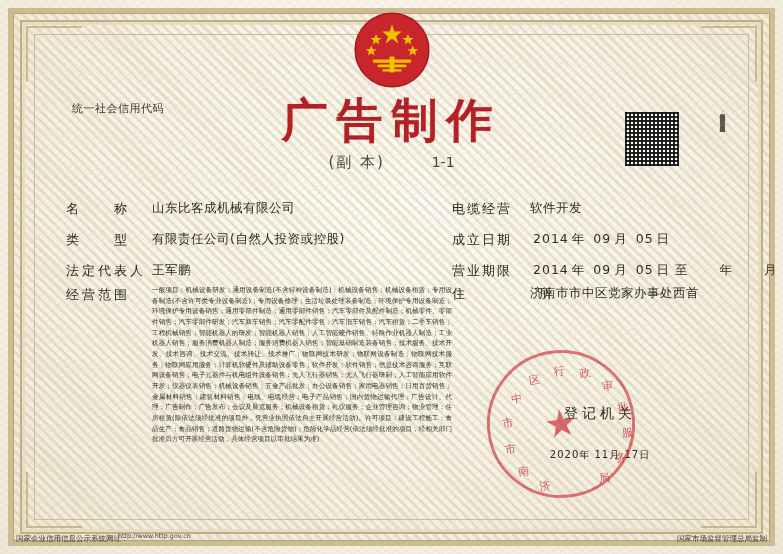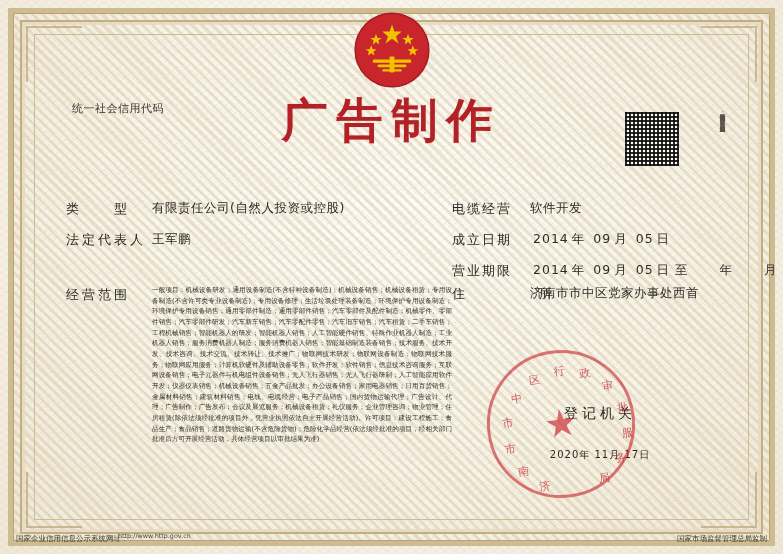--- a/index.html
+++ b/index.html
@@ -342,32 +342,40 @@
         <rect x="26" y="62" width="48" height="4" rx="1.5"></rect>
         <rect x="32" y="68" width="36" height="3.5" rx="1.5"></rect>
         <rect x="38" y="74" width="24" height="3" rx="1.2"></rect>
         <rect x="47" y="58" width="6" height="20" rx="1"></rect>
       </g>
     </svg>
   </div>
 
   <div class="title-block">
     <div class="main-title">广告制作</div>
+    <div class="sub-title">
+      <span>(副 本)</span>
+      <span class="copy-no">1-1</span>
+    </div>
   </div>
 
   <div class="credit-code">
     <div>统一社会信用代码</div>
   </div>
 
   <div class="qr-wrap">
     <div class="qr"></div>
   </div>
   <div class="qr-note">扫描二维码可查看该营业执照的电子信息，登记机关已备案。证照信息以国家企业信用信息公示系统公示为准。</div>
 
   <div class="col-left">
+    <div class="row">
+      <div class="label">名　　称</div>
+      <div class="value">山东比客成机械有限公司</div>
+    </div>
     <div class="row">
       <div class="label">类　　型</div>
       <div class="value">有限责任公司(自然人投资或控股)</div>
     </div>
     <div class="row">
       <div class="label">法定代表人</div>
       <div class="value">王军鹏</div>
     </div>
   </div>
 

